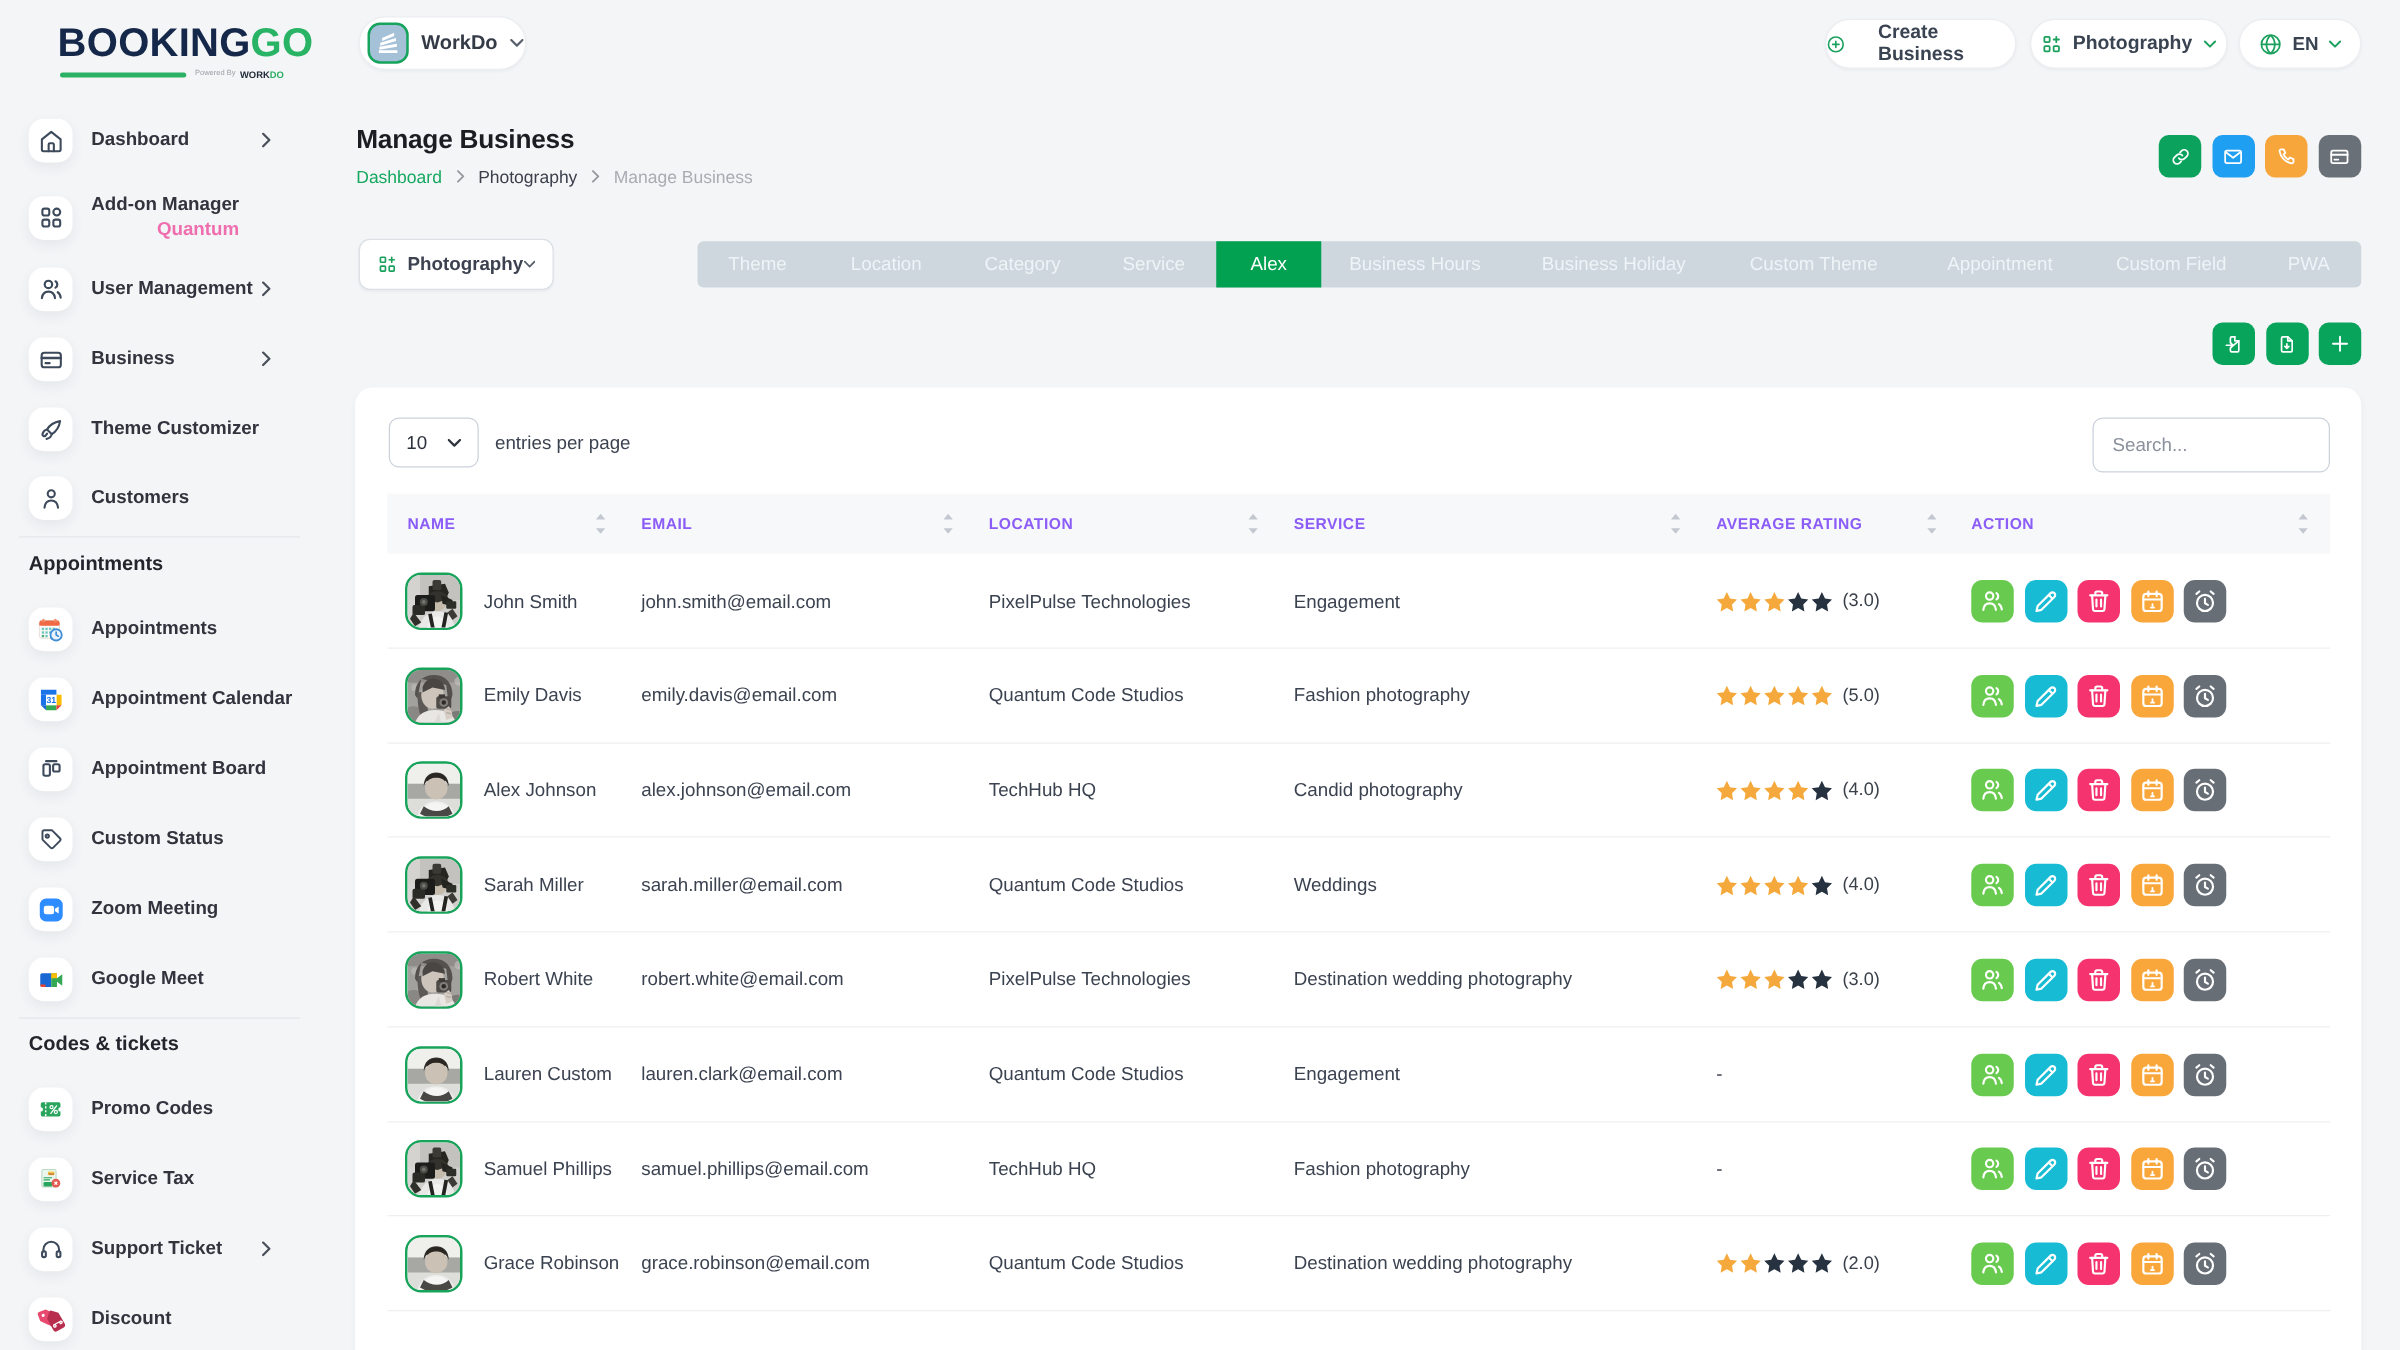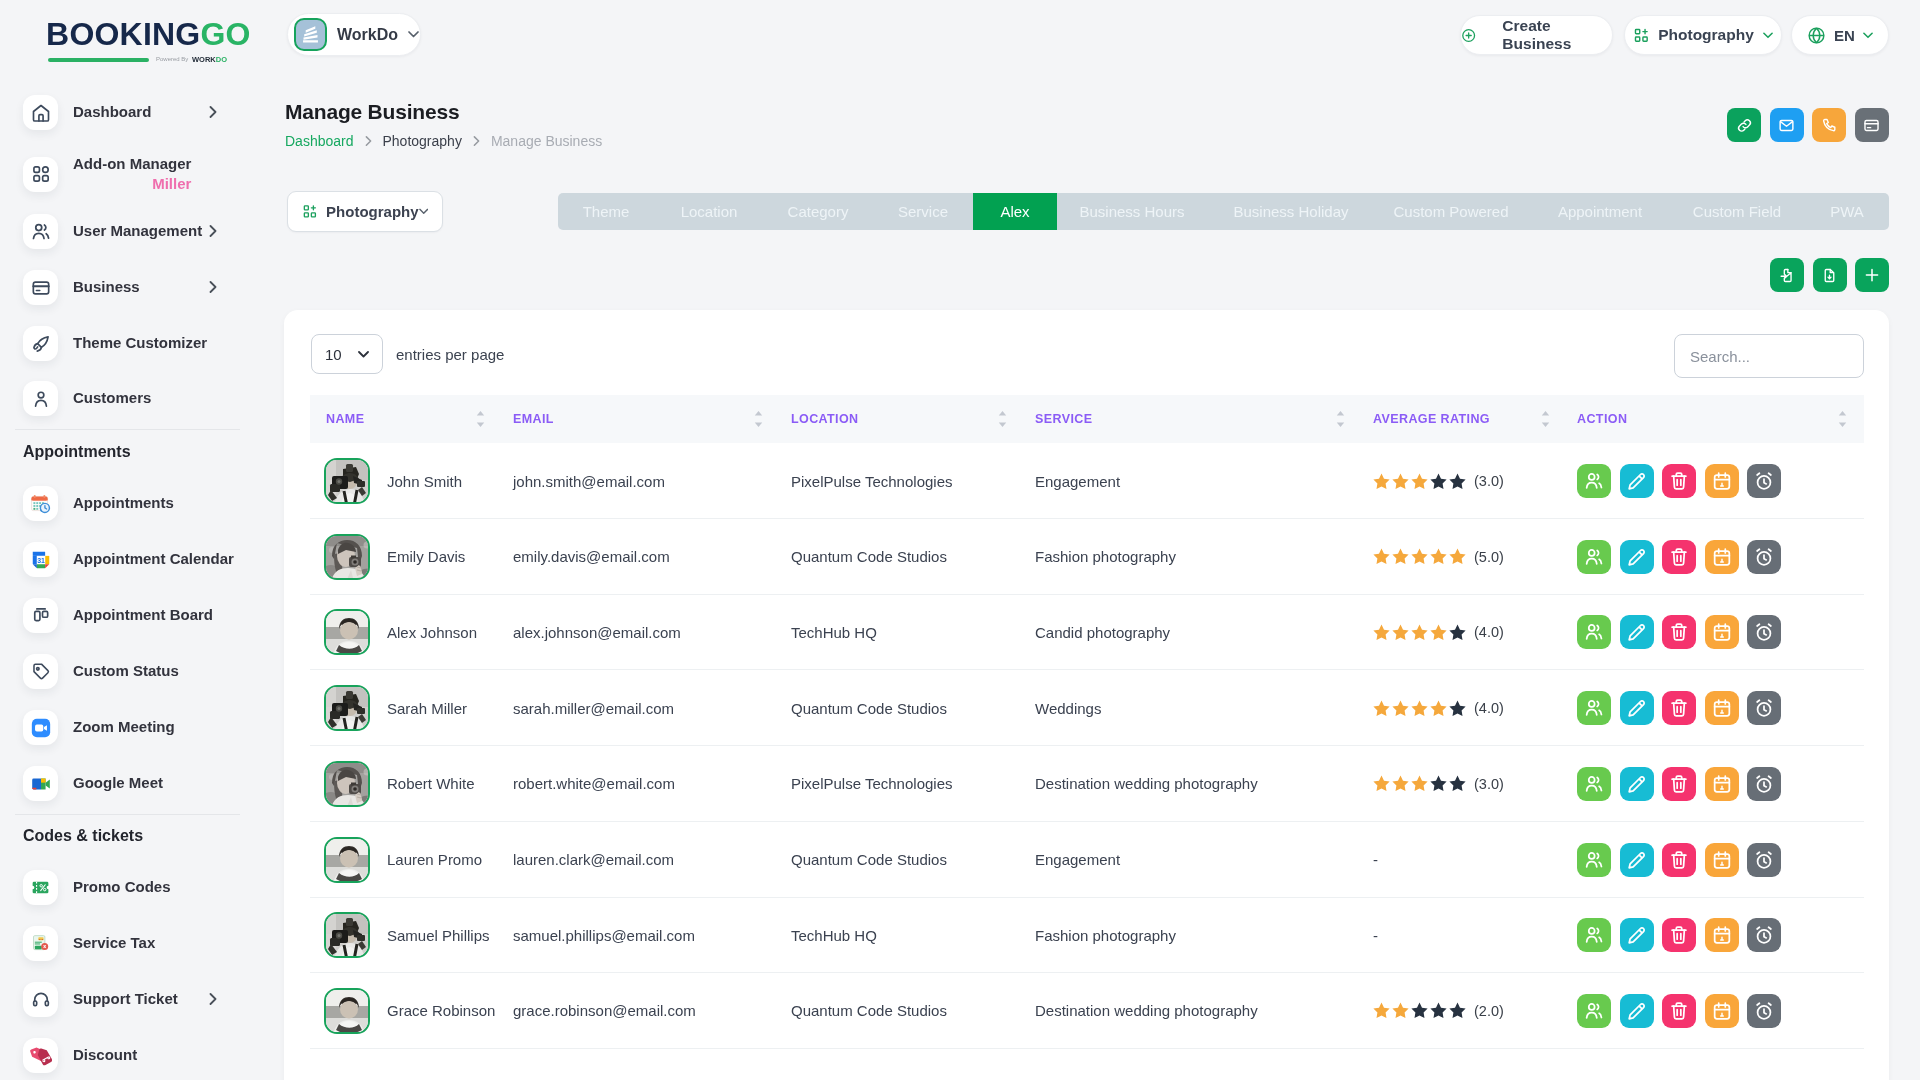--- a/index.html
+++ b/index.html
@@ -158,21 +158,21 @@
 
 <div class="nav-item" style="top:154px">
   <div class="nav-ico">
       <svg width="20" height="20" viewBox="0 0 24 24" fill="none" stroke="#3d4a5c" stroke-width="2" stroke-linecap="round" stroke-linejoin="round">
         <rect x="3.5" y="3.5" width="6.6" height="6.6" rx="2"></rect>
         <rect x="14" y="3.5" width="6.6" height="6.6" rx="3.3"></rect>
         <rect x="3.5" y="14" width="6.6" height="6.6" rx="2"></rect>
         <rect x="14" y="14" width="6.6" height="6.6" rx="2"></rect>
       </svg>
     </div>
-  <div class="nav-label" style="text-align:right">Add-on Manager<br><span style="color:#ef6eae">Miller</span></div>
+  <div class="nav-label" style="text-align:right">Add-on Manager<br><span style="color:#ef6eae">Quantum</span></div>
 </div>
 
 <div class="nav-item" style="top:214px">
   <div class="nav-ico">
       <svg width="21" height="21" viewBox="0 0 24 24" fill="none" stroke="#3d4a5c" stroke-width="2" stroke-linecap="round" stroke-linejoin="round">
         <circle cx="10" cy="7.5" r="3.4"></circle>
         <path d="M4 20c.4-3.8 2.8-6 6-6s5.6 2.2 6 6"></path>
         <path d="M16.5 4.6a3.4 3.4 0 0 1 0 5.8"></path>
         <path d="M18.5 14.6c1.6 1 2.4 2.7 2.7 5"></path>
       </svg>
@@ -468,21 +468,21 @@
 </div>
 
 <div class="tabs">
   <div class="tab" style="left:48px">Theme</div>
   <div class="tab" style="left:151px">Location</div>
   <div class="tab" style="left:260px">Category</div>
   <div class="tab" style="left:365px">Service</div>
   <div class="tab-active">Alex</div>
   <div class="tab" style="left:574px">Business Hours</div>
   <div class="tab" style="left:733px">Business Holiday</div>
-  <div class="tab" style="left:893px">Custom Powered</div>
+  <div class="tab" style="left:893px">Custom Theme</div>
   <div class="tab" style="left:1042px">Appointment</div>
   <div class="tab" style="left:1179px">Custom Field</div>
   <div class="tab" style="left:1289px">PWA</div>
 </div>
 
 <div class="btn34" style="left:1770px;top:258px;background:#09a45c">
   <svg width="17" height="17" viewBox="0 0 24 24" fill="none" stroke="#fff" stroke-width="1.9" stroke-linecap="round" stroke-linejoin="round">
       <path d="M12.5 3.5H9A1.5 1.5 0 0 0 7.5 5v5M7.5 16v3A1.5 1.5 0 0 0 9 20.5h6.5A1.5 1.5 0 0 0 17 19V8z"></path>
       <path d="M12.5 3.5V8H17"></path>
       <path d="M3 13h7.5m0 0-2.4-2.4M10.5 13l-2.4 2.4"></path>
@@ -818,21 +818,21 @@
         </svg>
       </div>
     </div>
   </div>
 <div class="row" style="top:821.5px">
     <div class="avatar">
       <svg width="46" height="46" viewBox="0 0 46 46">
         <use href="#av3"></use>
       </svg>
     </div>
-    <div class="cell" style="left:77px">Lauren Promo</div>
+    <div class="cell" style="left:77px">Lauren Custom</div>
     <div class="cell" style="left:203px">lauren.clark@email.com</div>
     <div class="cell" style="left:481px">Quantum Code Studios</div>
     <div class="cell" style="left:725px">Engagement</div>
     <div class="cell" style="left:1063px">-</div>
     <div class="acts">
       <div class="abtn" style="background:#68ca4e">
         <svg width="22" height="22" viewBox="0 0 24 24">
           <use href="#act-users"></use>
         </svg>
       </div>

